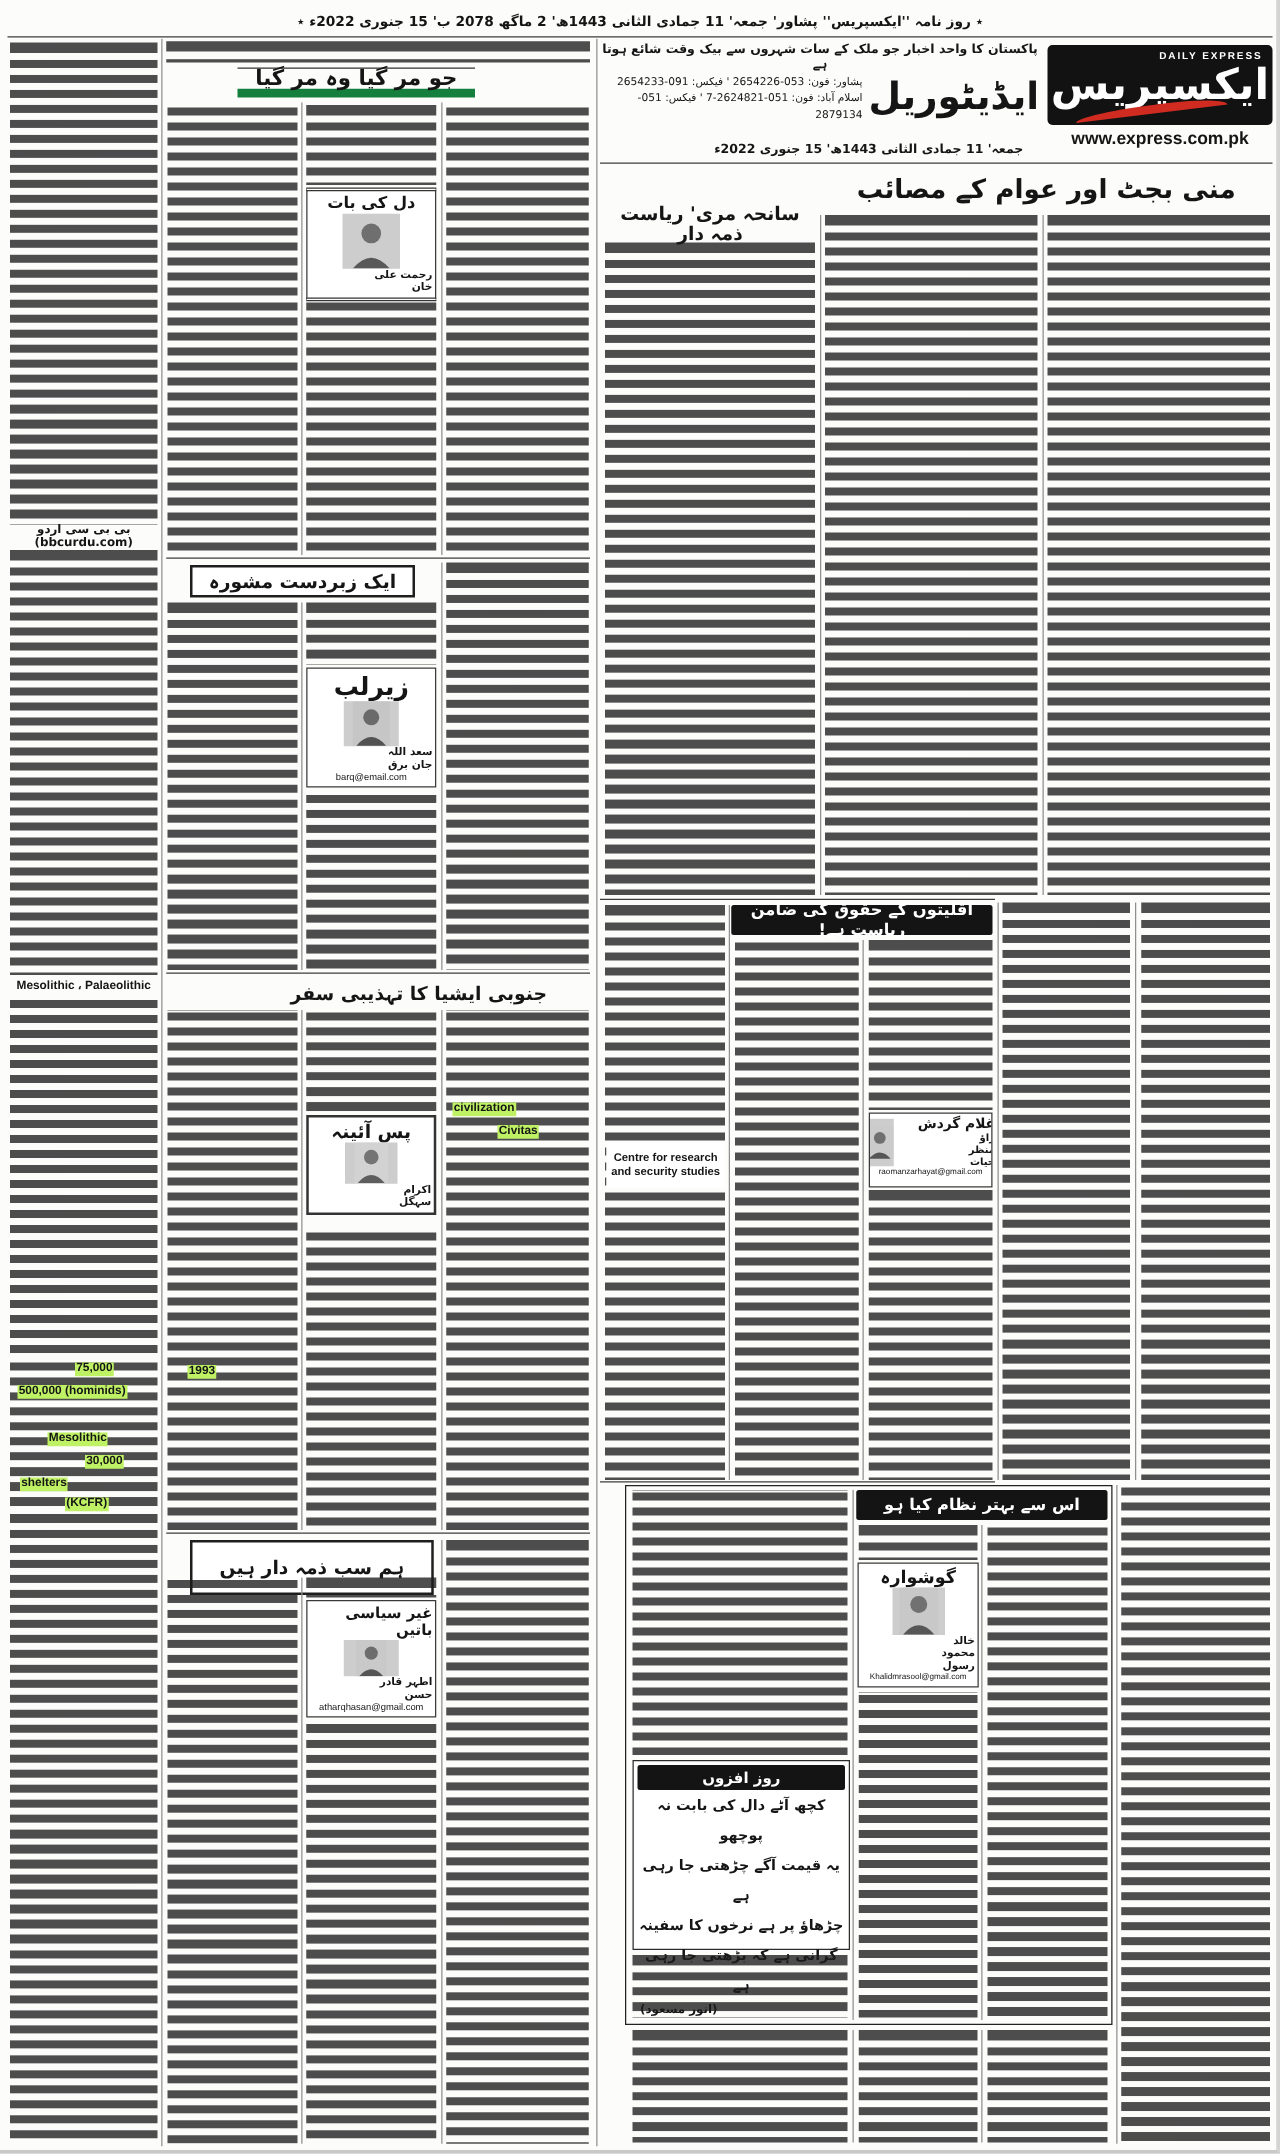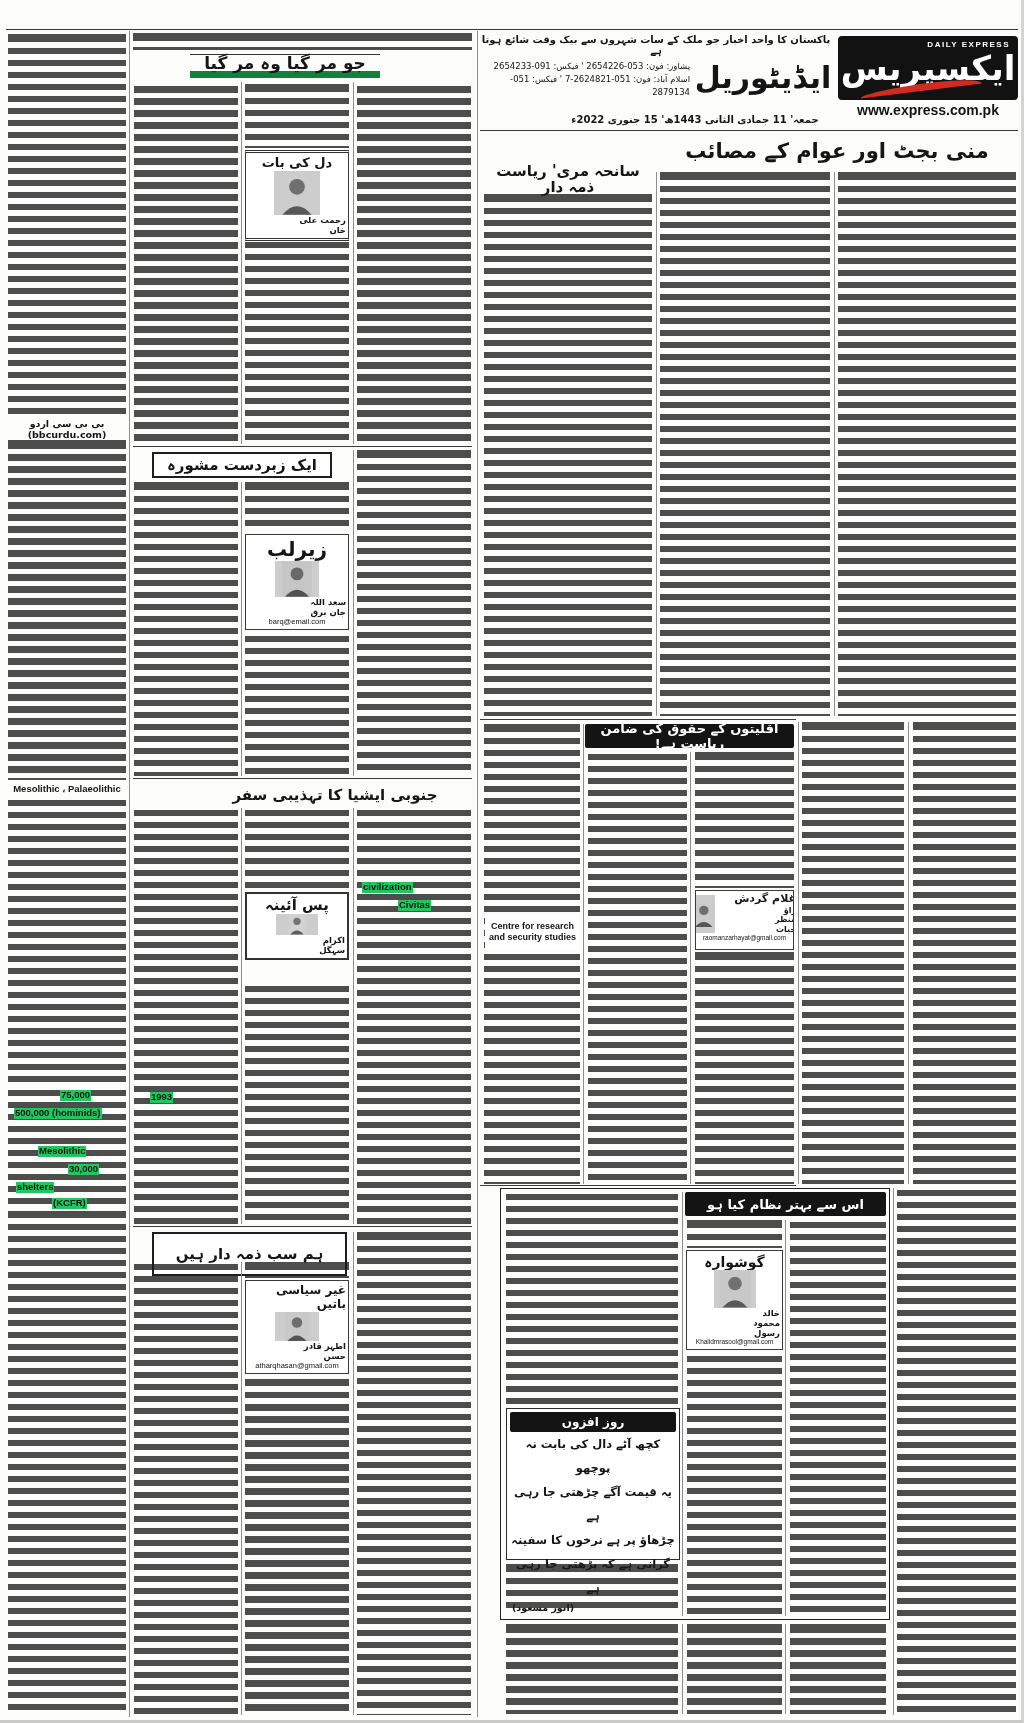--- a/index.html
+++ b/index.html
@@ -12,21 +12,21 @@
       background-image:repeating-linear-gradient(to bottom,rgba(28,28,28,.78) 0px,rgba(28,28,28,.78) 6.5px,transparent 6.5px,transparent 12px);
       background-position:0 2px;}
   .vr{position:absolute;width:1px;background:#8f8f8f;}
   .hr{position:absolute;height:1px;background:#3c3c3c;}
   .rtl{direction:rtl;}
   .ctr{display:flex;align-items:center;justify-content:center;text-align:center;}
   .headline{font-weight:700;line-height:1.1;}
   .ruled{border-top:1px solid #333;border-bottom:7px solid #15803d;}
   .kicker-box{border:2px solid #1e1e1e;background:#fff;}
   .black-head{background:#141414;color:#fff;font-weight:700;border-radius:2px;}
-  .lbl{position:absolute;background:#22c55e;font-family:"Liberation Sans",sans-serif;
+  .lbl{position:absolute;background:#bef264;font-family:"Liberation Sans",sans-serif;
        font-weight:700;font-size:9.5px;line-height:1.15;white-space:nowrap;padding:0 1px;}
   .author-box{position:absolute;border:1px solid #3a3a3a;background:#fff;display:flex;
               flex-direction:column;align-items:center;padding:3px 2px;overflow:hidden;box-sizing:border-box;}
   .ab-title{font-weight:700;font-size:13px;line-height:1.15;}
   .ab-name{font-weight:700;font-size:8.5px;line-height:1.2;margin-left:48px;}
   .ab-email{font-size:7.5px;font-family:"Liberation Sans",sans-serif;direction:ltr;line-height:1.2;}
   .ph{display:block;background:#cdcdcd;}
   
   .logo-box{position:absolute;background:#121212;border-radius:4px;overflow:hidden;}
   .logo-en{position:absolute;top:4px;right:8px;color:#fff;font-family:"Liberation Sans",sans-serif;
@@ -35,20 +35,21 @@
   .logo-swoosh{position:absolute;left:22px;bottom:9px;width:122px;height:7px;background:#cf2b20;
                border-radius:60% 40% 50% 50%/100% 100% 0 0;transform:rotate(-7deg);}
   .poem-box{position:absolute;border:1px solid #2c2c2c;background:#fff;padding:3px;box-sizing:border-box;}
   .poem-line{font-weight:700;font-size:11.5px;line-height:24px;text-align:center;}
 </style>
 </head>
 <body>
 
 <div class="page">
 
+  <div class="abs ctr rtl" style="left:6px;top:8px;width:1012px;height:18px;font-size:11px;font-weight:700;">٭ روز نامہ ''ایکسپریس'' پشاور' جمعہ' 11 جمادی الثانی 1443ھ' 2 ماگھ 2078 ب' 15 جنوری 2022ء ٭</div>
   <div class="hr" style="left:6px;top:29px;width:1012px;"></div>
   <div class="vr" style="left:477px;top:31px;height:1686px;"></div>
 
   <div class="vr" style="left:129px;top:31px;height:1686px;"></div>
   <div class="st" style="left:8px;top:34px;width:118px;height:386px;"></div>
   <div class="abs ctr rtl" style="left:8px;top:421px;width:118px;height:16px;font-size:9.5px;font-weight:700;">بی بی سی اردو (bbcurdu.com)</div>
   <div class="st" style="left:8px;top:440px;width:118px;height:340px;"></div>
   <div class="abs ctr" style="left:8px;top:781px;width:118px;height:14px;font-family:'Liberation Sans',sans-serif;font-size:9.5px;font-weight:700;">Mesolithic ، Palaeolithic</div>
   <div class="st" style="left:8px;top:798px;width:118px;height:288px;"></div>
   <div class="st" style="left:8px;top:1088px;width:118px;height:118px;"></div>
@@ -97,21 +98,21 @@
   <div class="st" style="left:245px;top:634px;width:104px;height:142px;"></div>
   <div class="st" style="left:357px;top:450px;width:114px;height:326px;"></div>
   <div class="hr" style="left:133px;top:778px;width:339px;"></div>
 
   <div class="abs ctr rtl headline" style="left:220px;top:784px;width:230px;height:22px;font-size:15px;">جنوبی ایشیا کا تہذیبی سفر</div>
   <div class="vr" style="left:241px;top:808px;height:416px;"></div>
   <div class="vr" style="left:353px;top:808px;height:416px;"></div>
   <div class="st" style="left:134px;top:808px;width:104px;height:416px;"></div>
   <span class="lbl" style="left:150px;top:1092px;">1993</span>
   <div class="st" style="left:245px;top:808px;width:104px;height:82px;"></div>
-  <div class="author-box" style="left:245px;top:892px;width:104px;height:68px;border:2px solid #333;">
+  <div class="author-box" style="left:245px;top:892px;width:104px;height:80px;border:2px solid #333;">
     <div class="ab-title rtl" style="font-size:15px;">پس آئینہ</div>
     <svg class="ph" width="42" height="46" viewBox="0 0 60 72">
       <rect width="60" height="72" fill="#d2d2d2"></rect>
         <circle cx="30" cy="26" r="13" fill="#747474"></circle>
       <path d="M6 72 Q30 44 54 72 Z" fill="#5e5e5e"></path>
       </svg>
     <div class="ab-name rtl">اکرام سہگل</div>
   </div>
   <div class="st" style="left:245px;top:984px;width:104px;height:240px;"></div>
   <div class="st" style="left:357px;top:808px;width:114px;height:416px;"></div>

